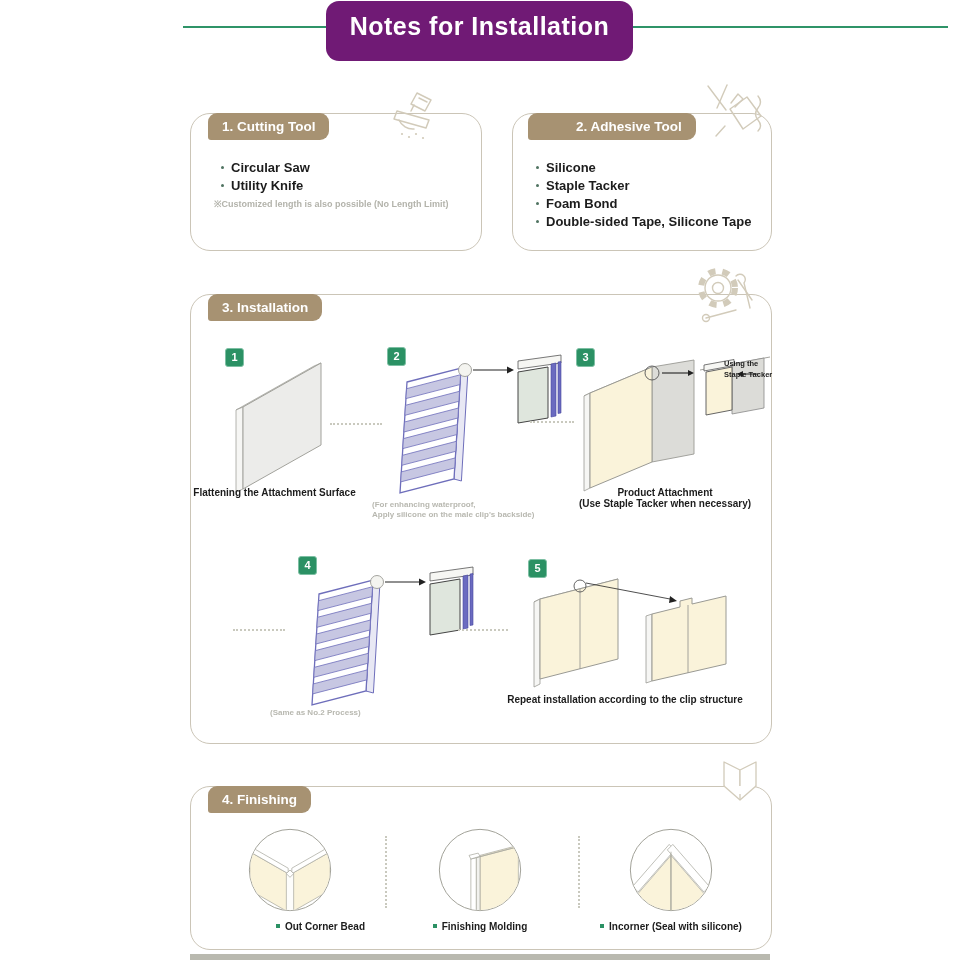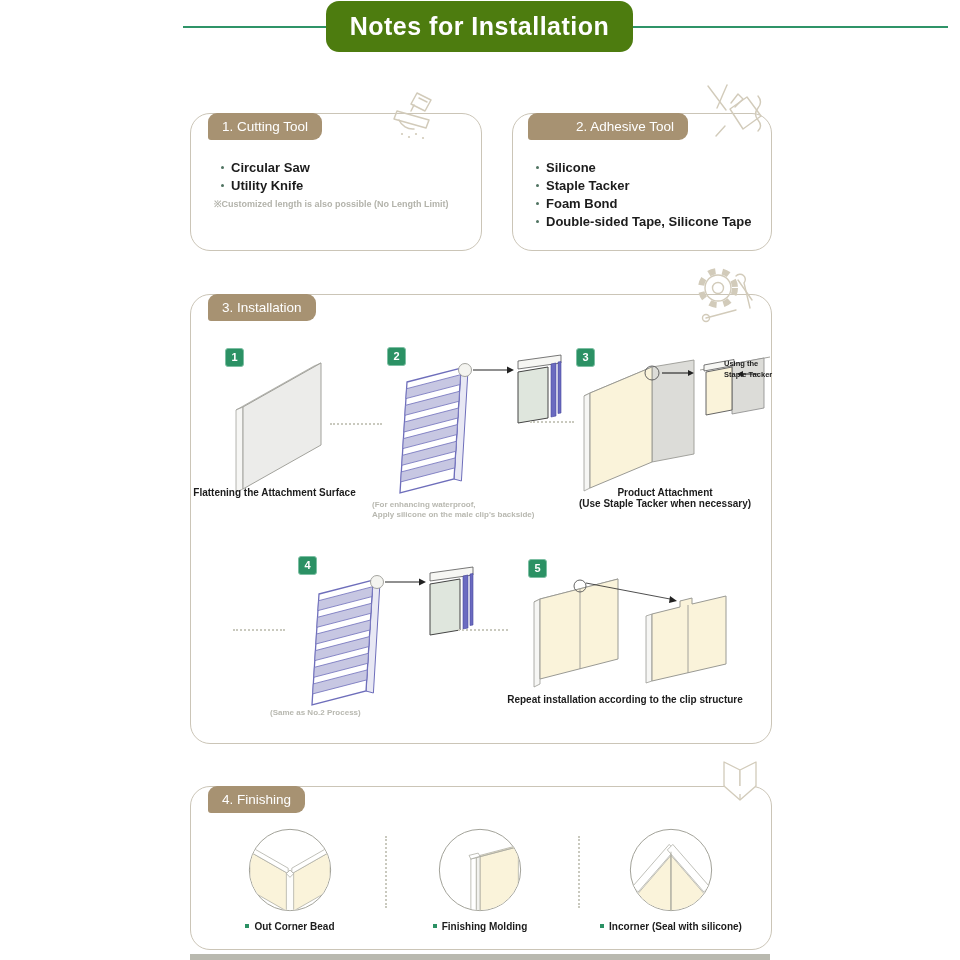--- a/index.html
+++ b/index.html
@@ -1,26 +1,26 @@
 <!DOCTYPE html>
 <html><head>
 <meta charset="utf-8">
 <style>
   html,body{margin:0;padding:0;background:#ffffff;}
   #canvas{position:relative;width:960px;height:960px;background:#ffffff;overflow:hidden;
           font-family:"Liberation Sans", sans-serif;color:#1c1c1c;}
   
   .hline{position:absolute;top:26px;height:2px;background:#2f9468;}
-  .title-pill{position:absolute;left:326px;top:1px;width:307px;height:51px;background:#4d7c0f;
+  .title-pill{position:absolute;left:326px;top:1px;width:307px;height:60px;background:#701a75;
               border-radius:13px;color:#ffffff;font-size:25px;font-weight:bold;text-align:center;
               line-height:51px;letter-spacing:0.5px;}
   
   .box{position:absolute;border:1.3px solid #cbc5b7;border-radius:20px;background:#ffffff;}
   .pill{position:absolute;height:27px;line-height:27px;background:#a79272;color:#ffffff;
-        font-size:13.5px;font-weight:normal;padding:0 14px;border-radius:9px 9px 9px 3px;}
+        font-size:13.5px;font-weight:bold;padding:0 14px;border-radius:9px 9px 9px 3px;}
   
   .item{position:absolute;font-size:13px;font-weight:bold;color:#1c1c1c;white-space:nowrap;}
   .dot{display:inline-block;width:3px;height:3px;background:#4f7361;border-radius:50%;
        vertical-align:3px;margin-right:7px;}
   .note{position:absolute;font-size:9px;color:#b3b3ab;font-weight:bold;white-space:nowrap;text-align:right;}
   
   .badge{position:absolute;width:17px;height:17px;background:#2b9164;border:1px solid #7dbfa3;
          border-radius:3px;color:#ffffff;font-size:11px;font-weight:bold;text-align:center;
          line-height:17px;}
   .cap{position:absolute;font-size:10px;font-weight:bold;text-align:center;color:#1c1c1c;}
@@ -270,21 +270,21 @@
     <circle cx="46" cy="46" r="44.5" fill="#ffffff" stroke="#99998f" stroke-width="1"></circle>
     <g clip-path="url(#c3)">
       <polygon points="8,74 46,30 46,92 8,92" fill="#faf3da" stroke="#a8a89e" stroke-width="0.8"></polygon>
       <polygon points="84,74 46,30 46,92 84,92" fill="#faf3da" stroke="#a8a89e" stroke-width="0.8"></polygon>
       <polygon points="4,64 44,18 50,24 10,70" fill="#ffffff" stroke="#a8a89e" stroke-width="0.8"></polygon>
       <polygon points="88,64 48,18 42,24 82,70" fill="#ffffff" stroke="#a8a89e" stroke-width="0.8"></polygon>
       <line x1="46" y1="26" x2="46" y2="92" stroke="#a8a89e" stroke-width="0.9"></line>
     </g>
   </svg>
 
-  <div class="fin-cap" style="left:215px;width:150px;">
+  <div class="fin-cap" style="left:215px;width:150px;text-align:right;">
     <span class="sq"></span><span>Out Corner Bead</span>
   </div>
   <div class="fin-cap" style="left:405px;width:150px;">
     <span class="sq"></span><span>Finishing Molding</span>
   </div>
   <div class="fin-cap" style="left:581px;width:180px;">
     <span class="sq"></span><span>Incorner (Seal with silicone)</span>
   </div>
 
   <div class="bottom-bar"></div>

